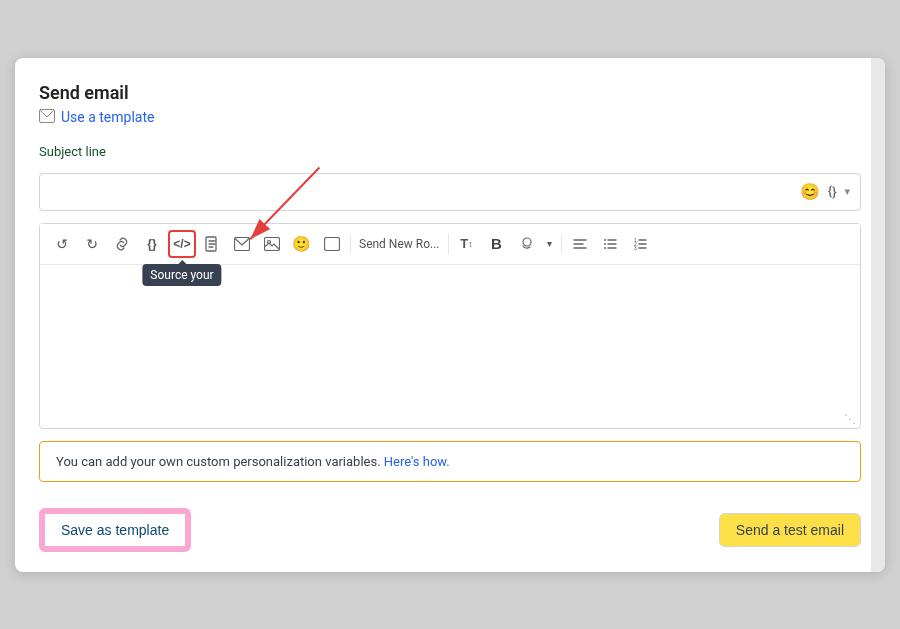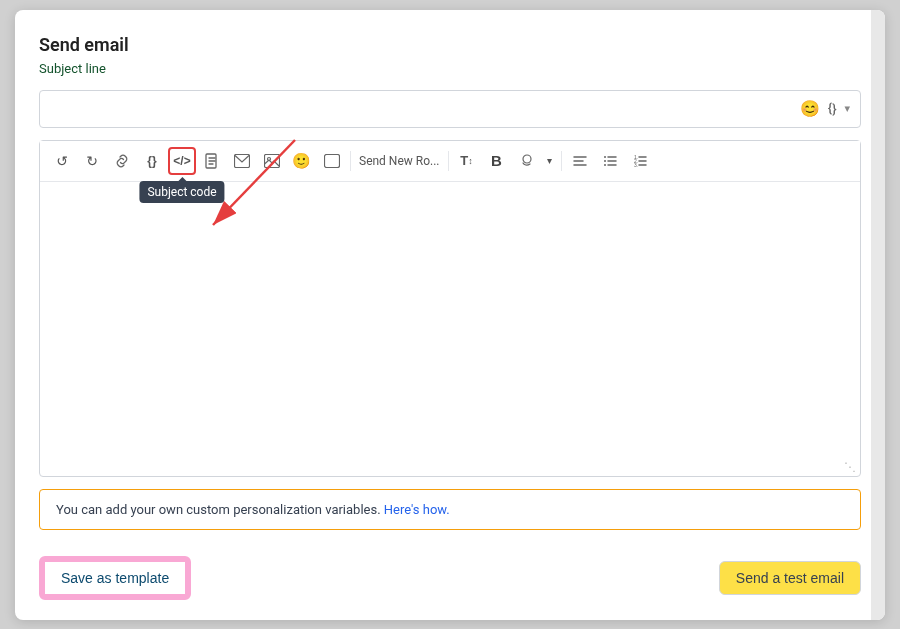--- a/index.html
+++ b/index.html
@@ -9,21 +9,21 @@
       display: flex;
       justify-content: center;
       align-items: center;
       width: 900px;
       height: 629px;
       overflow: hidden;
     }
     .panel {
       background: #fff;
       width: 870px;
-      height: 610px;
+      height: 514px;
       border-radius: 8px;
       box-shadow: 0 2px 12px rgba(0,0,0,0.15);
       display: flex;
       flex-direction: column;
       padding: 24px 24px 20px 24px;
       position: relative;
       justify-content: flex-end;
     }
     
     .panel::after {
@@ -233,20 +233,29 @@
       font-size: 14px;
       cursor: pointer;
     }
   </style>
 </head>
 <body>
 
 <div class="panel">
   <div class="title">Send email</div>
 
+  <div class="use-template-row">
+    <span class="use-template-icon">
+      <svg width="16" height="14" viewBox="0 0 16 14" fill="none" xmlns="http://www.w3.org/2000/svg">
+        <rect x="0.5" y="0.5" width="15" height="13" rx="1.5" stroke="#888"></rect>
+        <path d="M1 1L8 8L15 1" stroke="#888"></path>
+      </svg>
+    </span>
+    <a class="use-template-link" href="#">Use a template</a>
+  </div>
 
   <div class="subject-label">Subject line</div>
   <div class="subject-row">
     <input class="subject-input" type="text" value="" placeholder="" style="">
     <div class="subject-icons">
       <span>😊</span>
       <span style="font-size:13px; font-weight:500; color:#666;">{}</span>
       <span style="font-size:11px;">▾</span>
     </div>
   </div>
@@ -271,21 +280,21 @@
         <svg width="14" height="14" viewBox="0 0 14 14" fill="none">
           <path d="M5.5 8.5C6 9.167 7 10 8.5 9.5L11 7C12 6 12 4 11 3L10 2C9 1 7 1 6 2L5 3" stroke="#666" stroke-width="1.3" stroke-linecap="round"></path>
           <path d="M8.5 5.5C8 4.833 7 4 5.5 4.5L3 7C2 8 2 10 3 11L4 12C5 13 7 13 8 12L9 11" stroke="#666" stroke-width="1.3" stroke-linecap="round"></path>
         </svg>
       </button>
 
       <button class="toolbar-btn" title="Code block" style="font-size:12px; font-weight:600; color:#555;">{}</button>
 
       <div style="position:relative;">
         <button class="toolbar-btn highlighted" title="Source code" style="font-size:12px; font-weight:600; color:#555;">&lt;/&gt;</button>
-        <div class="tooltip">Subject code</div>
+        <div class="tooltip">Source your</div>
       </div>
 
       <button class="toolbar-btn" title="Document">
         <svg width="14" height="16" viewBox="0 0 14 16" fill="none">
           <rect x="1" y="1" width="10" height="14" rx="1" stroke="#666" stroke-width="1.3"></rect>
           <path d="M4 5h6M4 8h6M4 11h4" stroke="#666" stroke-width="1.3" stroke-linecap="round"></path>
         </svg>
       </button>
 
       <button class="toolbar-btn" title="Email template">

